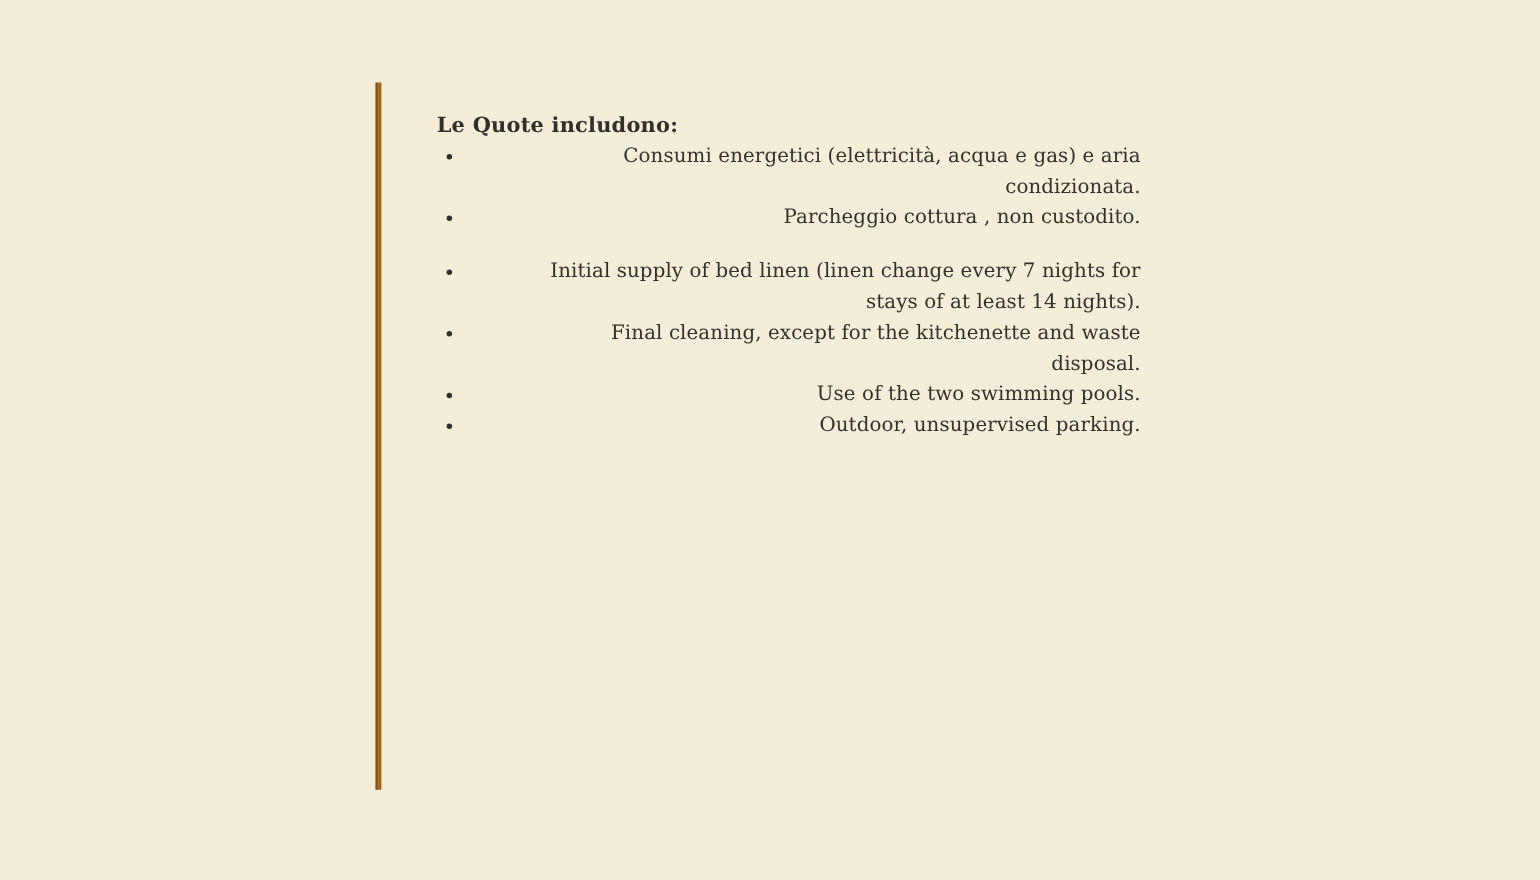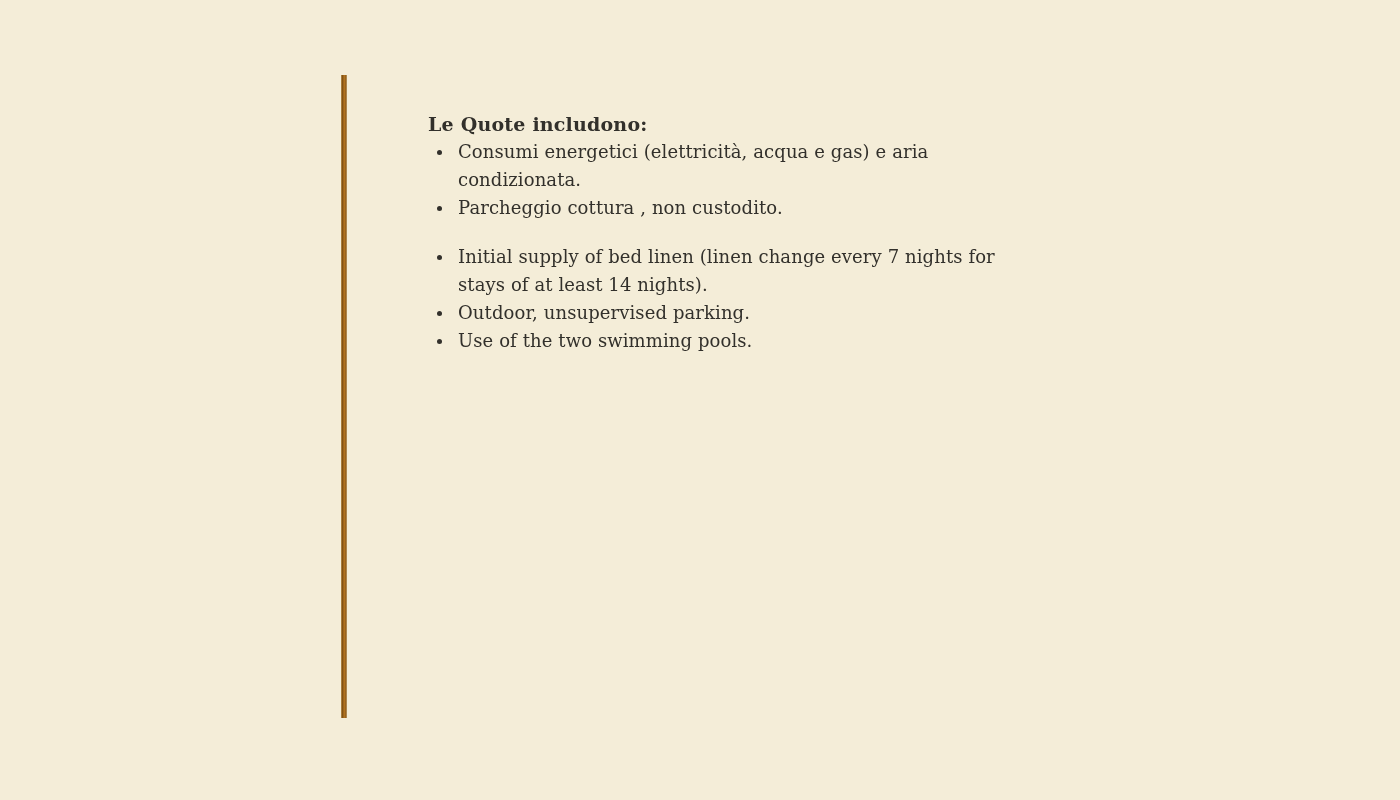--- a/index.html
+++ b/index.html
@@ -22,42 +22,42 @@
     left: 341px;
     top: 75px;
     width: 6px;
     height: 643px;
     background: linear-gradient(90deg, #c39a55 0%, #7d4e12 22%, #b5751f 55%, #8a5a1e 85%, #d8bd85 100%);
   }
 
   .content {
     position: absolute;
     left: 397px;
-    top: 110px;
+    top: 100px;
     width: 640px;
     font-size: 18px;
     line-height: 28px;
-    margin-left: 31px;
   }
 
   .section-heading {
     font-size: 19px;
     font-weight: bold;
     line-height: 28px;
     letter-spacing: 0.2px;
   }
 
   .section + .section {
     margin-top: 21px;
   }
 
   ul.items {
     list-style: none;
     margin: 0;
     padding: 0;
+    text-align: right;
   }
 
   ul.items li {
     position: relative;
     padding-left: 30px;
     white-space: pre-line;
     letter-spacing: 0.1px;
   }
 
   ul.items li::before {
@@ -84,18 +84,20 @@
       <li>Consumi energetici (elettricità, acqua e gas) e aria
 condizionata.</li>
       <li>Parcheggio cottura , non custodito.</li>
     </ul>
   </div>
 
   <div class="section">
     <ul class="items">
       <li>Initial supply of bed linen (linen change every 7 nights for
 stays of at least 14 nights).</li>
+      <li>Final cleaning, except for the kitchenette and waste
+disposal.</li>
+      <li>Use of the two swimming pools.</li>
       <li>Outdoor, unsupervised parking.</li>
-      <li>Use of the two swimming pools.</li>
     </ul>
   </div>
 
 </div>
 
 </body></html>

